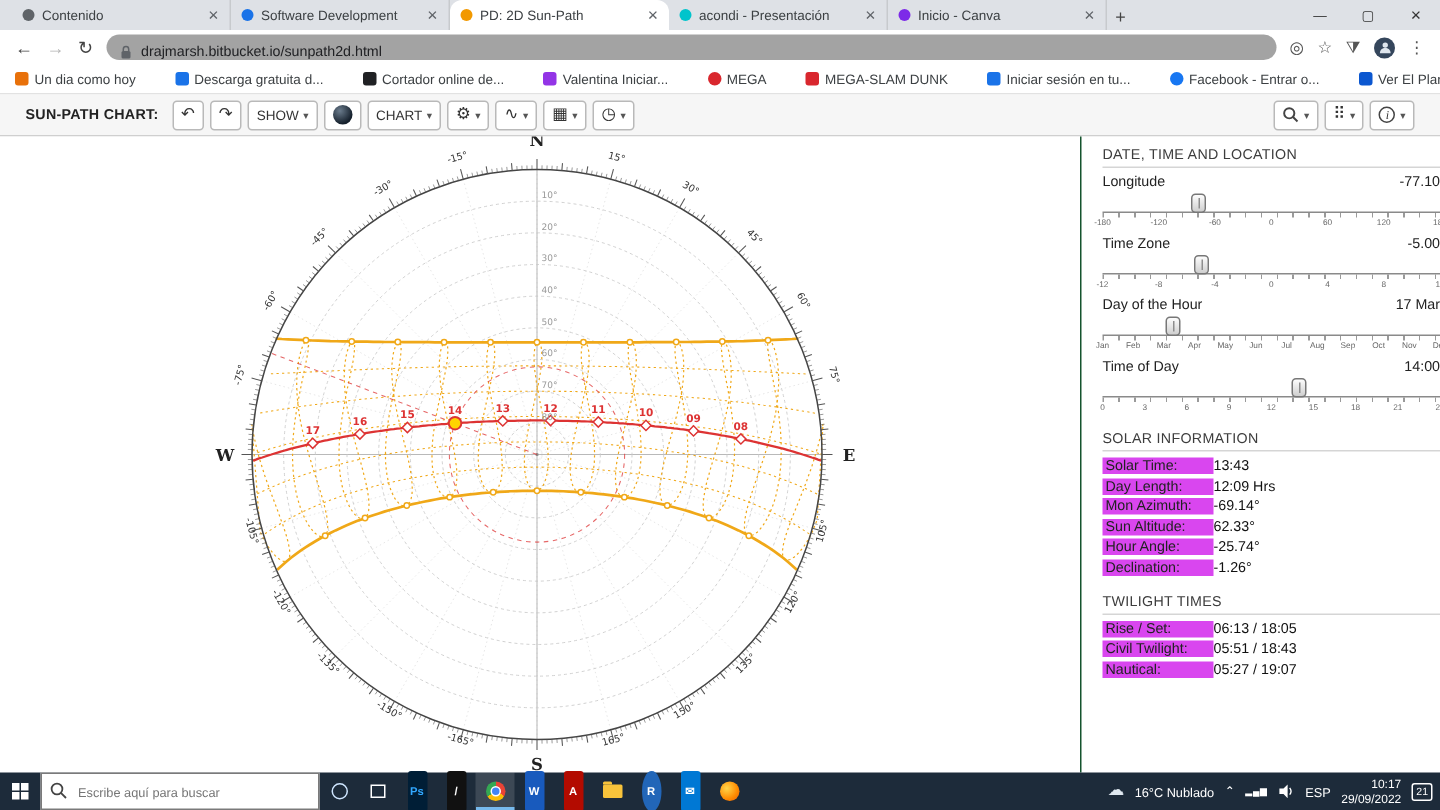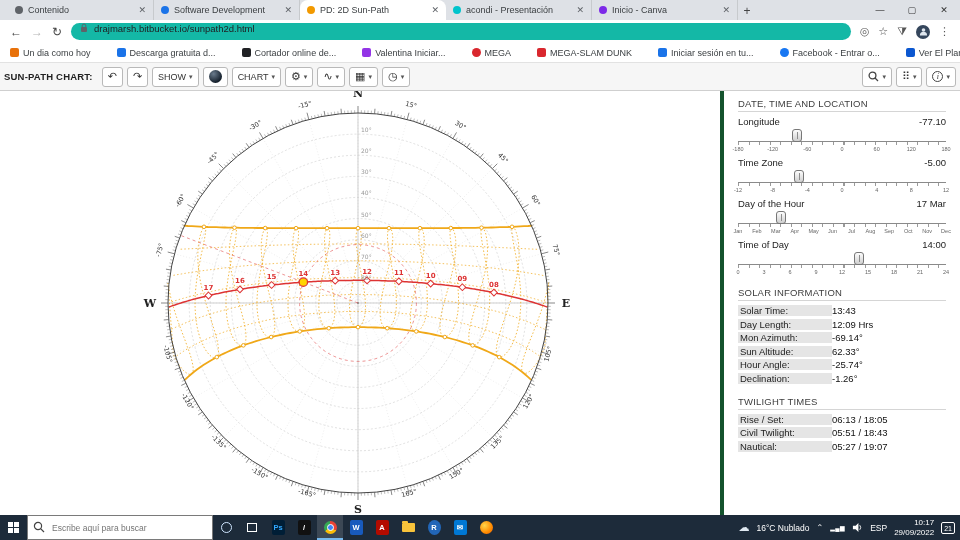--- a/index.html
+++ b/index.html
@@ -14,72 +14,72 @@
   .tab .title{flex:1;overflow:hidden;text-overflow:ellipsis}
   .fav{width:8px;height:8px;border-radius:50%;flex:0 0 auto}
   .tclose{font-size:9px;color:#5f6368;flex:0 0 auto}
   .newtab{width:18px;height:18px;display:flex;align-items:center;justify-content:center;font-size:12px;color:#444}
   .wincontrols{position:absolute;right:0;top:0;height:20px;display:flex}
   .wc{width:32px;text-align:center;font-size:9px;line-height:20px;color:#333}
 
   #addressbar{position:absolute;top:20px;height:23px;left:0;right:0;background:#fff;display:flex;align-items:center;padding:0 10px;gap:9px}
   .navic{font-size:12px;color:#444;line-height:1}
   .navic.dis{color:#b5b5b5}
-  .omni{flex:1;height:17px;background:#14b8a6;border-radius:9px;display:flex;align-items:flex-start;padding:0 9px;gap:6px;font-size:9.5px;color:#202124}
+  .omni{flex:1;height:17px;background:#a3a3a3;border-radius:9px;display:flex;align-items:flex-end;padding:0 9px;gap:6px;font-size:9.5px;color:#202124}
   .ric{font-size:11px;color:#555}
   .avatar{width:14px;height:14px;border-radius:50%;background:#35465c;display:flex;align-items:center;justify-content:center}
   .avatar svg{display:block}
 
   #bookmarksbar{position:absolute;top:43px;height:20px;left:0;right:0;background:#fff;display:flex;align-items:center;padding:0 10px;gap:26px;font-size:9px;color:#3c4043;border-bottom:1px solid #e2e2e2}
   .bm{display:flex;align-items:center;gap:4px;white-space:nowrap}
   .bmic{width:9px;height:9px;border-radius:2px;flex:0 0 auto}
   .bspacer{flex:1}
   .bdiv{width:1px;height:12px;background:#d0d0d0}
 
   
-  #apptoolbar{position:absolute;top:63px;height:28px;left:0;right:0;background:#f6f6f6;border-bottom:1px solid #cfcfcf;display:flex;align-items:center;padding:0 4px;gap:4px;font-size:9px;color:#333}
+  #apptoolbar{position:absolute;top:63px;height:28px;left:0;right:0;background:#f6f6f6;border-bottom:1px solid #cfcfcf;display:flex;align-items:center;padding:0 17px;gap:4px;font-size:9px;color:#333}
   .atitle{font-weight:bold;font-size:9.5px;color:#222;margin-right:5px;letter-spacing:.2px}
   .btn{height:20px;min-width:20px;background:#fff;border:1px solid #b9b9b9;border-radius:3px;display:flex;align-items:center;justify-content:center;padding:0 5px;gap:3px;color:#333}
   .btn .ic{font-size:11px;line-height:1}
   .caret{font-size:7px;color:#555}
   .sphere{width:13px;height:13px;border-radius:50%;background:radial-gradient(circle at 35% 30%,#6a7b8c,#15202c 70%)}
   .tspacer{flex:1}
   .infoc{width:11px;height:11px;border:1px solid #444;border-radius:50%;font-size:8px;display:flex;align-items:center;justify-content:center;font-style:italic;font-family:"Liberation Serif",serif}
 
   
   #main{position:absolute;top:91px;left:0;right:0;height:424px;background:#fff}
   #sunchart{position:absolute;left:0;top:0;font-family:"DejaVu Sans",sans-serif}
 
   
-  #sidebar{position:absolute;left:720px;top:0;width:240px;height:424px;padding:5px 14px 0 14px;border-left:4px solid #14532d}
+  #sidebar{position:absolute;left:720px;top:0;width:240px;height:424px;padding:5px 0 0 14px;border-left:1px solid #14532d}
   .sideh{font-size:9.5px;color:#3d3d3d;padding:2px 0 2px;border-bottom:1px solid #d5d5d5;margin-bottom:4px;letter-spacing:.2px}
   .srow{margin-bottom:5px}
   .srow .lr{display:flex;justify-content:space-between;font-size:9.5px;color:#222;margin-bottom:1px}
   .slider{position:relative;height:24px}
   .ticks{position:absolute;top:13px;left:0;right:0;height:4px;border-top:1px solid #8a8a8a;background:repeating-linear-gradient(to right,#9a9a9a 0 1px,transparent 1px 10.55px)}
   .nums{position:absolute;top:18px;left:0;right:0;height:6px;font-size:5.5px;color:#666}
   .nums span{position:absolute;transform:translateX(-50%);white-space:nowrap}
   .handle{position:absolute;top:1px;width:10px;height:13px;background:linear-gradient(#fdfdfd,#cfcfcf);border:1px solid #777;border-radius:3px}
   .handle::after{content:"";position:absolute;left:4px;top:2px;bottom:2px;width:1px;background:#8d8d8d}
   .irow{display:flex;font-size:9.5px;margin:2.5px 0}
-  .il{width:94px;background:#e5e5e5;padding:0 2px;color:#222}
+  .il{width:74px;background:#d946ef;padding:0 2px;color:#222}
   .iv{color:#111}
   .sideh.mt{margin-top:10px}
 
   
   #taskbar{position:absolute;bottom:0;left:0;right:0;height:25px;background:#1d2b3a;display:flex;align-items:center;color:#fff}
   .tbtn{width:27px;height:25px;display:flex;align-items:center;justify-content:center}
   .winlogo{display:grid;grid-template-columns:5px 5px;grid-template-rows:5px 5px;gap:1px}
   .winlogo div{background:#fff}
   .tbsearch{position:relative;width:186px;height:25px;background:#fff}
   .tbsearch svg{position:absolute;left:6px;top:6px}
   .tbsearch input{width:100%;height:100%;border:1px solid #7a7a7a;background:transparent;font-size:8.5px;padding-left:24px;color:#333;font-family:"Liberation Sans",sans-serif}
   .tbi{width:26px;height:25px;display:flex;align-items:center;justify-content:center}
   .tbi.active{background:rgba(255,255,255,.14);box-shadow:inset 0 -2px 0 #76b9ed}
-  .sq{width:13px;height:15px;border-radius:2px;display:flex;align-items:center;justify-content:center;font-size:7.5px;font-weight:bold;color:#fff}
+  .sq{width:13px;height:27px;border-radius:2px;display:flex;align-items:center;justify-content:center;font-size:7.5px;font-weight:bold;color:#fff}
   .ring{width:11px;height:11px;border:1.5px solid #cfe6ff;border-radius:50%}
   .tv{width:10px;height:9px;border:1px solid #fff}
   .chromeic{width:13px;height:13px;border-radius:50%;background:conic-gradient(#ea4335 0 33%,#fbbc05 0 66%,#34a853 0 100%);display:flex;align-items:center;justify-content:center}
   .cin{width:7px;height:7px;border-radius:50%;background:#4285f4;border:1.5px solid #fff}
   .folder{width:13px;height:9px;background:#f8c33b;border-radius:1px;position:relative}
   .folder::before{content:"";position:absolute;top:-2px;left:0;width:6px;height:2px;background:#f8c33b;border-radius:1px 1px 0 0}
   .ffx{width:13px;height:13px;border-radius:50%;background:radial-gradient(circle at 35% 35%,#ffd54a,#ff8a00 60%,#e55b0c)}
   .tray{margin-left:auto;display:flex;align-items:center;gap:7px;padding-right:5px;font-size:8.5px}
   .cloud{font-size:11px;color:#dfe8f0;line-height:1}
   .chev{font-size:8px;color:#fff}

